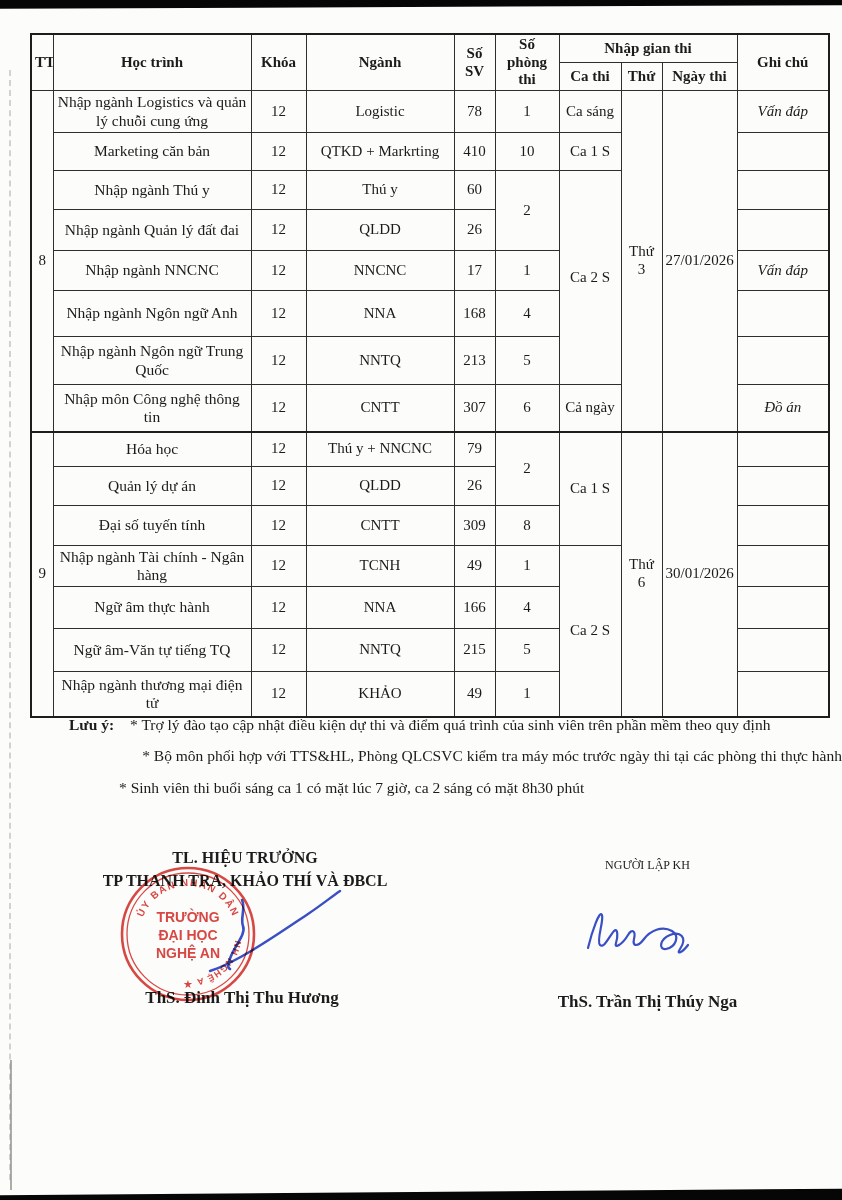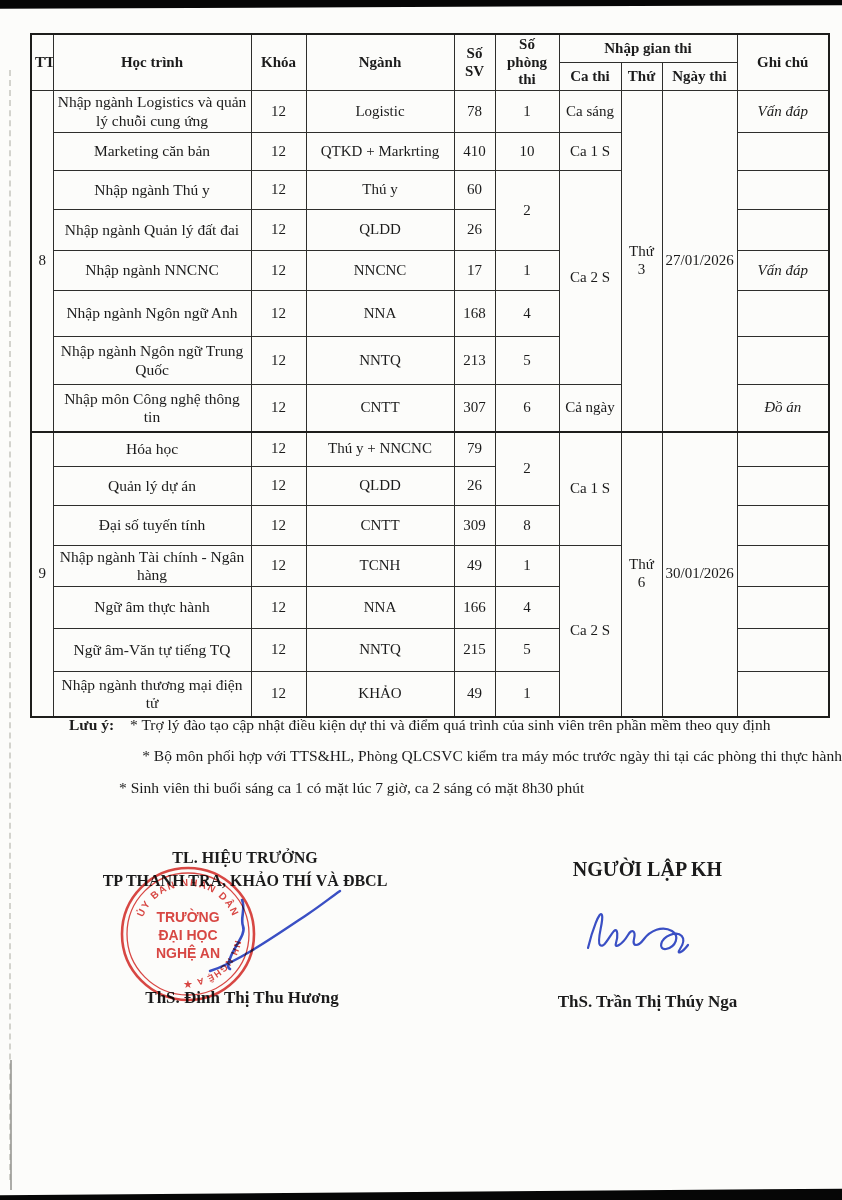--- a/index.html
+++ b/index.html
@@ -49,21 +49,21 @@
   .n2{margin-top:13px;padding-left:53px;text-align:right;}
   .n3{margin-top:14px;padding-left:50px;}
   .n4{margin-top:9px;padding-left:50px;}
 
   
   .sig-left-titles{position:absolute;left:50px;top:846px;width:390px;text-align:center;
     font-weight:bold;font-size:16px;line-height:1.45;z-index:2;}
   .sig-left-name{position:absolute;left:62px;top:988px;width:360px;text-align:center;
     font-weight:bold;font-size:17px;z-index:2;}
   .sig-right-title{position:absolute;left:525px;top:858px;width:245px;text-align:center;
-    font-weight:bold;font-size:20px;}
+    font-weight:normal;font-size:12px;}
   .sig-right-name{position:absolute;left:505px;top:992px;width:285px;text-align:center;
     font-weight:bold;font-size:17px;}
 
   .stamp-svg{position:absolute;left:116px;top:862px;mix-blend-mode:multiply;opacity:.93;z-index:3;}
   .sig-svg{position:absolute;mix-blend-mode:multiply;z-index:4;}
   .sig-svg.left{left:198px;top:878px;}
   .sig-svg.right{left:572px;top:893px;}
 </style>
 </head>
 <body>

